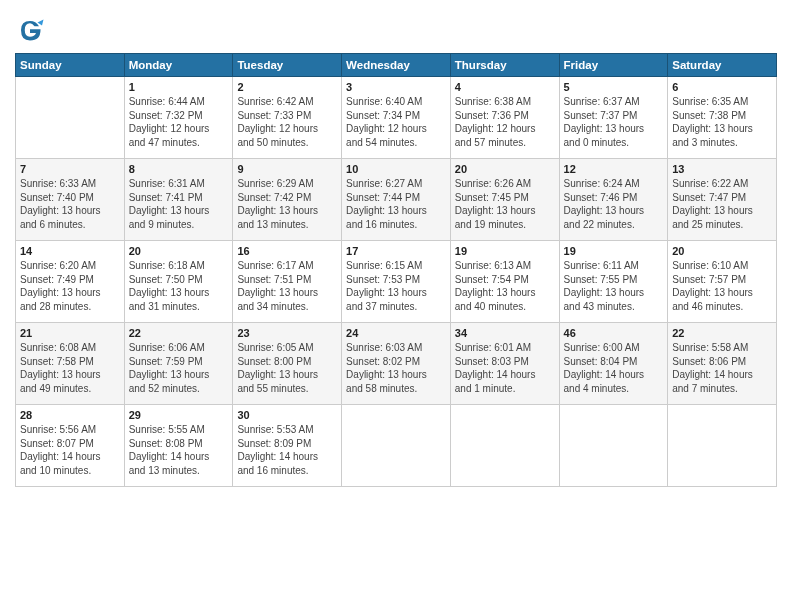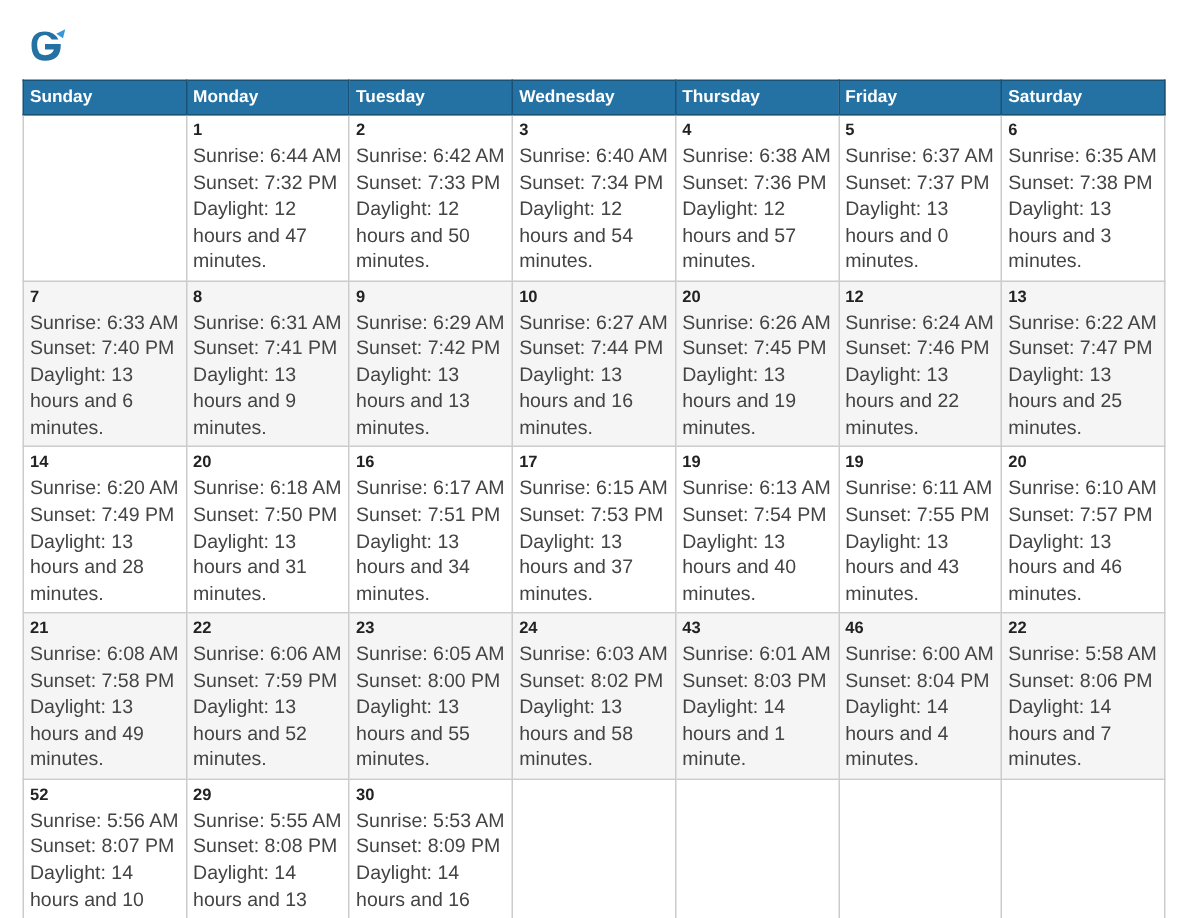--- a/index.html
+++ b/index.html
@@ -83,21 +83,21 @@
       height: 82px;
     }
     .day-number {
       font-size: 11px;
       font-weight: bold;
       color: #222;
       display: block;
       margin-bottom: 2px;
     }
     .day-info {
-      font-size: 13px;
+      font-size: 10px;
       color: #444;
       line-height: 1.35;
     }
   </style>
 </head>
 <body>
 
 <div class="container">
   <div class="header-area">
     <div class="logo">
@@ -276,41 +276,41 @@
           Sunrise: 6:05 AM<br>Sunset: 8:00 PM<br>Daylight: 13 hours and 55 minutes.
         </div>
           </td>
           <td>
             <span class="day-number">24</span>
         <div class="day-info">
           Sunrise: 6:03 AM<br>Sunset: 8:02 PM<br>Daylight: 13 hours and 58 minutes.
         </div>
           </td>
           <td>
-            <span class="day-number">43</span>
+            <span class="day-number">34</span>
         <div class="day-info">
           Sunrise: 6:01 AM<br>Sunset: 8:03 PM<br>Daylight: 14 hours and 1 minute.
         </div>
           </td>
           <td>
             <span class="day-number">46</span>
         <div class="day-info">
           Sunrise: 6:00 AM<br>Sunset: 8:04 PM<br>Daylight: 14 hours and 4 minutes.
         </div>
           </td>
           <td>
             <span class="day-number">22</span>
         <div class="day-info">
           Sunrise: 5:58 AM<br>Sunset: 8:06 PM<br>Daylight: 14 hours and 7 minutes.
         </div>
           </td>
         </tr>
         <tr>
           <td>
-            <span class="day-number">52</span>
+            <span class="day-number">28</span>
         <div class="day-info">
           Sunrise: 5:56 AM<br>Sunset: 8:07 PM<br>Daylight: 14 hours and 10 minutes.
         </div>
           </td>
           <td>
             <span class="day-number">29</span>
         <div class="day-info">
           Sunrise: 5:55 AM<br>Sunset: 8:08 PM<br>Daylight: 14 hours and 13 minutes.
         </div>
           </td>

